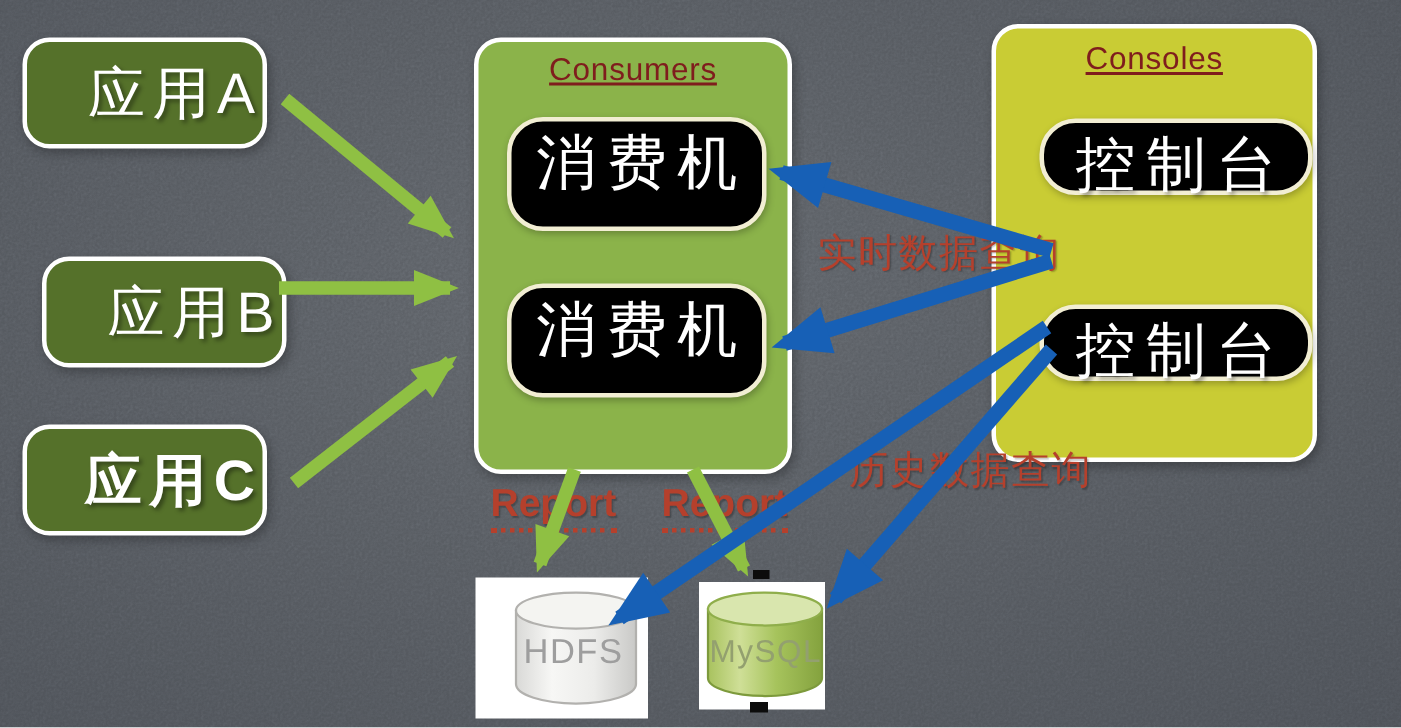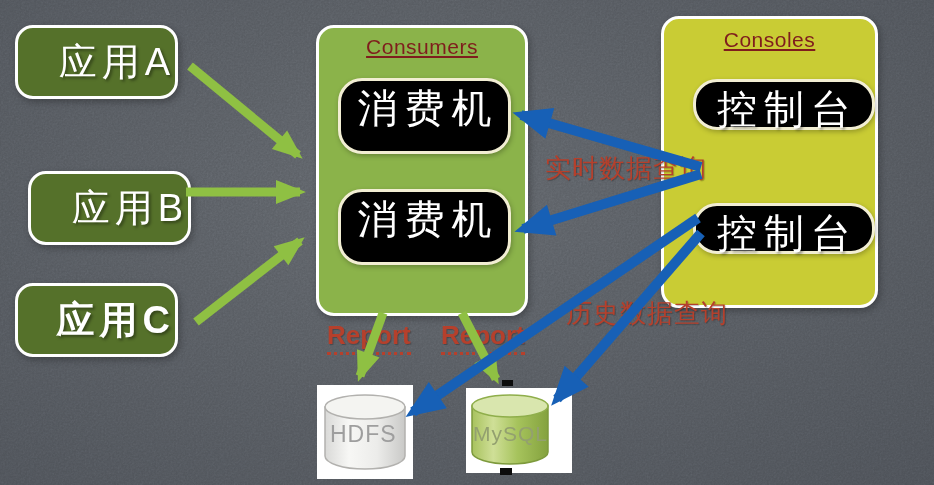--- a/index.html
+++ b/index.html
@@ -58,22 +58,22 @@
   .cn-note{font-size:26px;letter-spacing:1px;}
   .realtime{left:545px;top:151px;}
   .history{left:566px;top:296px;}
   .en-note{font-size:26px;font-weight:bold;border-bottom:3px dotted #b5402c;padding-bottom:1px;}
   .logview{left:327px;top:320px;}
   .report{left:441px;top:320px;}
   
   .db-plate{
     position:absolute;background:#ffffff;z-index:1;
   }
-  .hdfs-plate{left:317px;top:385px;width:96px;height:94px;}
-  .mysql-plate{left:466px;top:388px;width:106px;height:85px;}
+  .hdfs-plate{left:317px;top:385px;width:96px;height:94px;padding-left:19px;}
+  .mysql-plate{left:466px;top:388px;width:84px;height:85px;}
   .handle{position:absolute;background:#0c0c0c;z-index:2;}
   .handle-top{left:502px;top:380px;width:11px;height:6px;}
   .handle-bottom{left:500px;top:468px;width:12px;height:7px;}
   
   .arrows{position:absolute;left:0;top:0;z-index:3;pointer-events:none;}
   .g{stroke:#8fc043;stroke-width:9;fill:none;}
   .b{stroke:#1760b6;stroke-width:10;fill:none;}
 </style>
 </head>
 <body>

